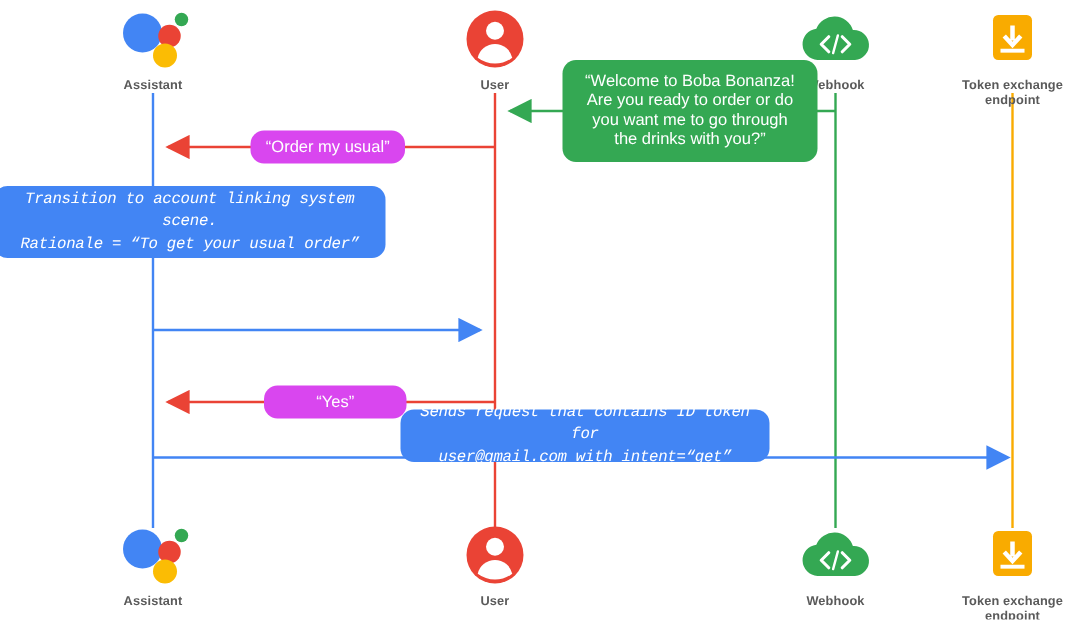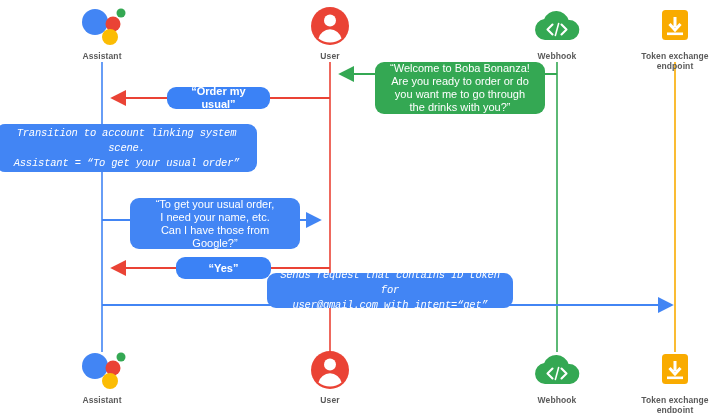--- a/index.html
+++ b/index.html
@@ -53,21 +53,21 @@
     border-radius: 9px;
     color: #ffffff;
     text-align: center;
     display: flex;
     align-items: center;
     justify-content: center;
     padding: 6px 10px;
     line-height: 13px;
   }
   .bubble span { display: block; white-space: pre-line; }
-  .bubble.red    { background: #3b82f6; font-size: 11px; font-weight: bold; }
+  .bubble.red    { background: #d946ef; font-size: 11px; }
   .bubble.green  { background: #34a853; font-size: 11px; }
   .bubble.blue   { background: #4285f4; font-size: 11px; }
   .bubble.mono {
     background: #4285f4;
     font-family: "Liberation Mono", "DejaVu Sans Mono", monospace;
     font-style: italic;
     font-size: 10.5px;
     line-height: 15px;
     letter-spacing: -0.2px;
   }
@@ -196,41 +196,36 @@
       <svg width="40" height="40" viewBox="0 0 40 40">
         <rect x="7" y="4" width="26" height="30" rx="3.5" fill="#f9ab00"></rect>
         <path d="M20 11 L20 21 M14.5 18 L20 24 L25.5 18" fill="none" stroke="#ffffff" stroke-width="3" stroke-linecap="butt" stroke-linejoin="miter"></path>
         <rect x="12" y="26.5" width="16" height="2.6" fill="#ffffff"></rect>
       </svg>
     </div>
     <div class="actor-label">Token exchange
 endpoint</div>
   </div>
 
-  <div class="bubble green" style="left:375px; top:40px; width:170px; height:52px;margin-top:22px;">
+  <div class="bubble green" style="left:375px; top:40px; width:170px; height:68px;">
     <span>“Welcome to Boba Bonanza!
 Are you ready to order or do
 you want me to go through
 the drinks with you?”</span>
   </div>
 
   <div class="bubble red" style="left:167px; top:87px; width:103px; height:22px;">
     <span>“Order my usual”</span>
   </div>
 
   <div class="bubble mono" style="left:-4px; top:124px; width:261px; height:48px;">
     <span>Transition to account linking system scene.
-Assistant = “To get your usual order”</span>
-  </div>
-
-  <div class="bubble blue" style="left:130px; top:198px; width:170px; height:51px;">
-    <span>“To get your usual order,
-I need your name, etc.
-Can I have those from Google?”</span>
-  </div>
+Rationale = “To get your usual order”</span>
+  </div>
+
 
   <div class="bubble red" style="left:176px; top:257px; width:95px; height:22px;text-align:right;">
     <span>“Yes”</span>
   </div>
 
   <div class="bubble mono" style="left:267px; top:273px; width:246px; height:35px;">
     <span>Sends request that contains ID token for
 user@gmail.com with intent=“get”</span>
   </div>
 

